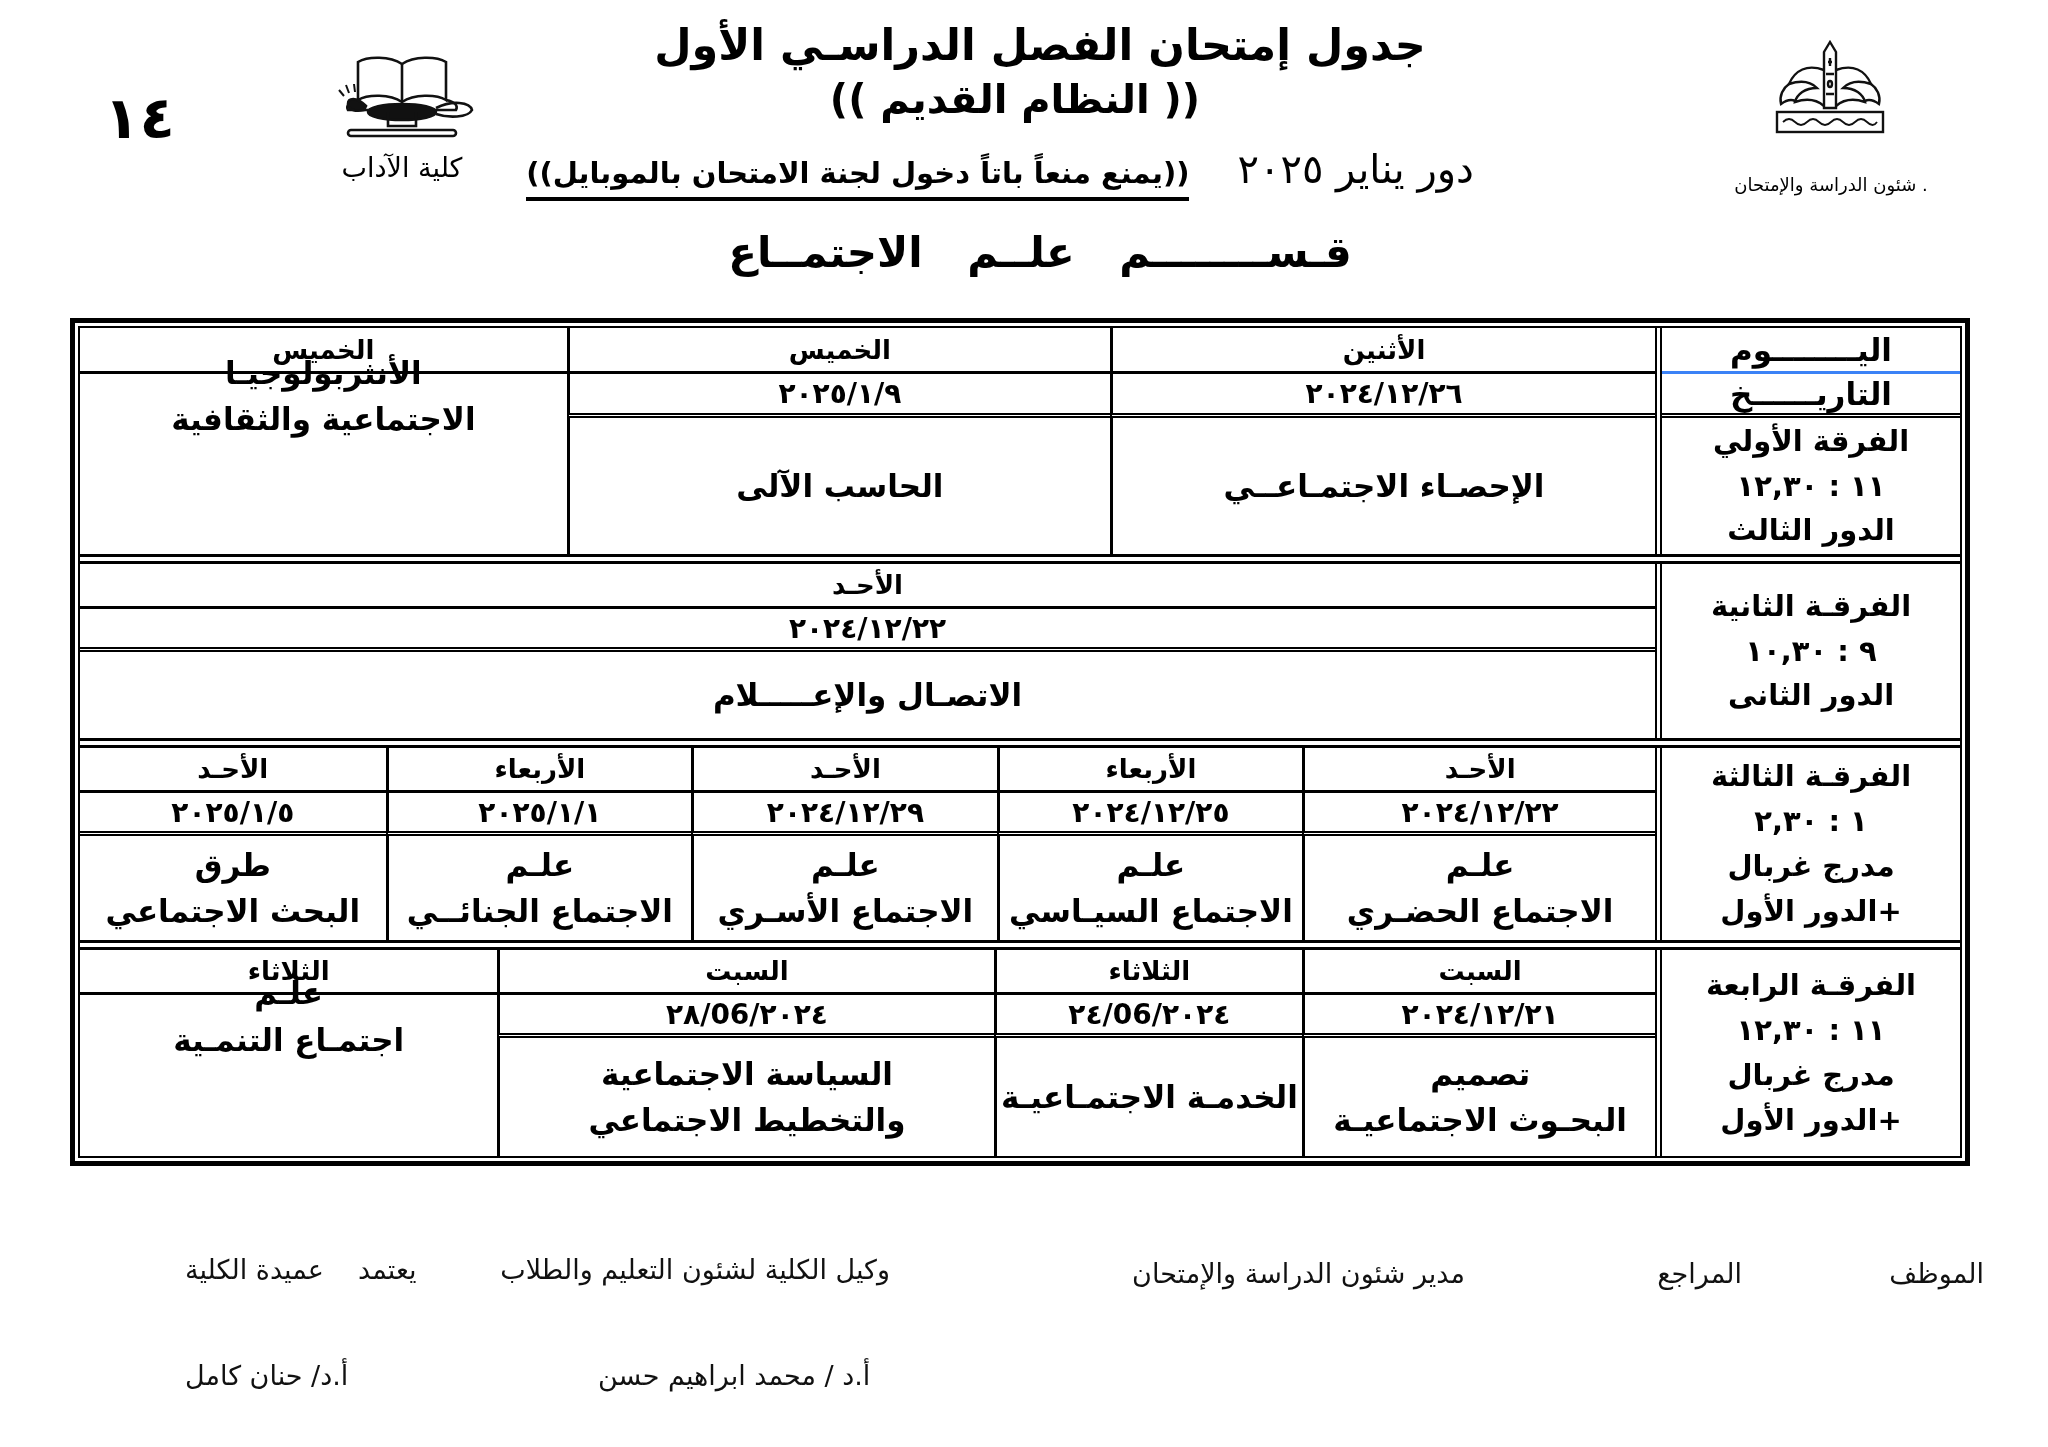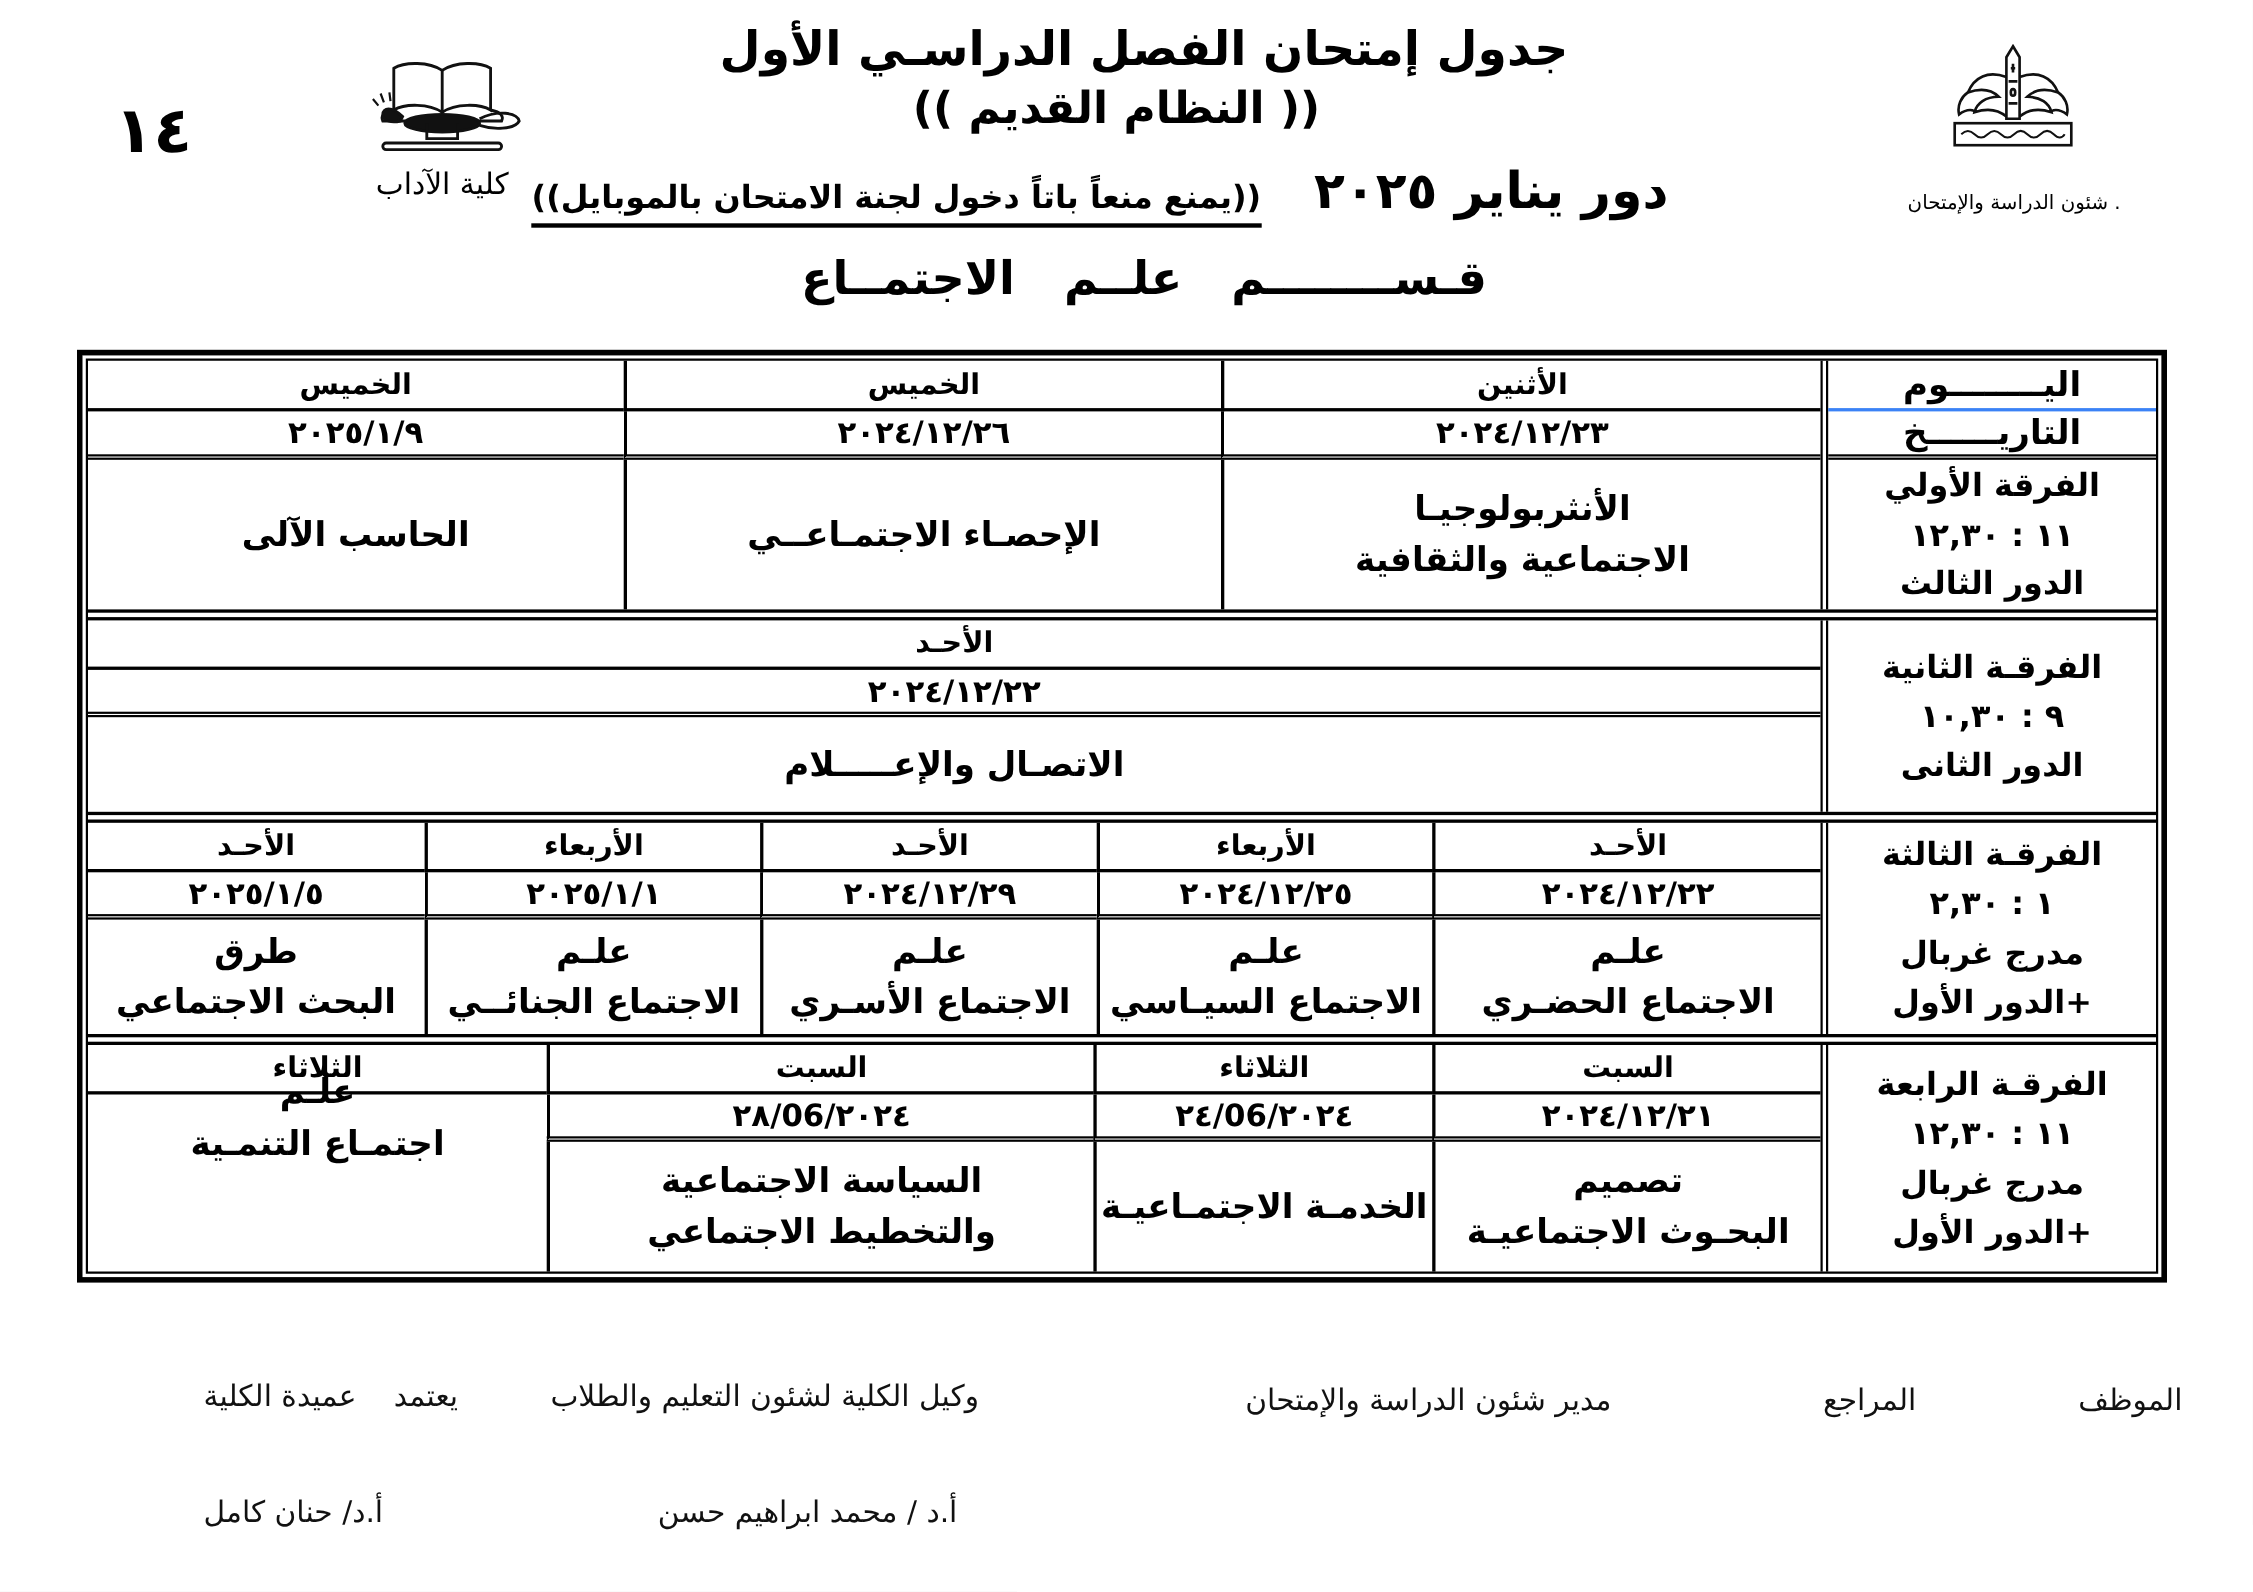--- a/index.html
+++ b/index.html
@@ -13,21 +13,21 @@
   .faculty-name { font-size:27px; margin-top:4px; }
   .uni-block { position:absolute; right:118px; top:36px; width:200px; text-align:center; }
   .affairs { position:absolute; right:52px; top:174px; width:330px; text-align:center; font-size:18px; }
 
   .title1 { position:absolute; left:440px; top:20px; width:1200px; text-align:center;
             font-size:43px; font-weight:bold; }
   .title2 { position:absolute; left:440px; top:76px; width:1150px; text-align:center;
             font-size:40px; font-weight:bold; }
   .session-row { position:absolute; left:450px; top:146px; width:1100px; display:flex;
                  justify-content:center; align-items:baseline; gap:48px; }
-  .session { font-size:46px; font-weight:bold; white-space:nowrap; }
+  .session { font-size:40px; font-weight:normal; white-space:nowrap; }
   .warning { font-size:29px; font-weight:bold; white-space:nowrap;
              border-bottom:4px solid #000; padding-bottom:7px; }
   .department { position:absolute; left:440px; top:228px; width:1200px; text-align:center;
                 font-size:42px; font-weight:bold; word-spacing:30px; }
 
   
   .exam-table { position:absolute; left:70px; top:318px; width:1900px; height:848px;
                 border:5px solid #000;
                 box-shadow: inset 0 0 0 3px #fff, inset 0 0 0 5px #000;
                 background:#fff; padding:5px; }
@@ -116,21 +116,20 @@
           <div class="side-cell side-date">التاريــــــخ</div>
           <div class="side-info">الفرقة الأولي
 ١١ : ١٢,٣٠
 الدور الثالث</div>
         </div>
       </div>
       <div class="cells" style="grid-template-columns:34.6fr 34.5fr 30.9fr;">
         <div class="cell day">الأثنين</div>
         <div class="cell day">الخميس</div>
         <div class="cell day">الخميس</div>
-        <div class="cell date">٢٠٢٤/١٢/٢٣</div>
         <div class="cell date">٢٠٢٤/١٢/٢٦</div>
         <div class="cell date">٢٠٢٥/١/٩</div>
         <div class="cell subject">الأنثربولوجيـا
 الاجتماعية والثقافية</div>
         <div class="cell subject">الإحصـاء الاجتمـاعــي</div>
         <div class="cell subject">الحاسب الآلى</div>
       </div>
     </section>
 
     <section class="group g2 sep">

